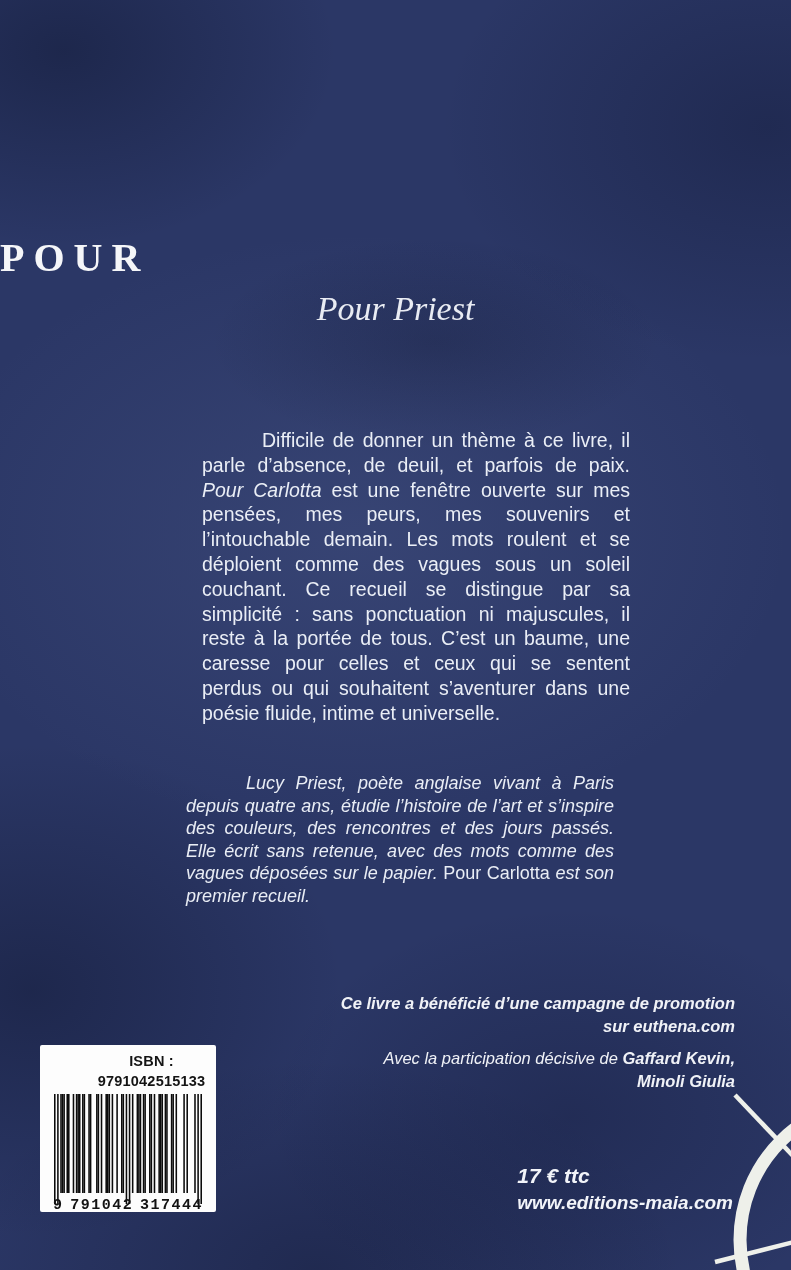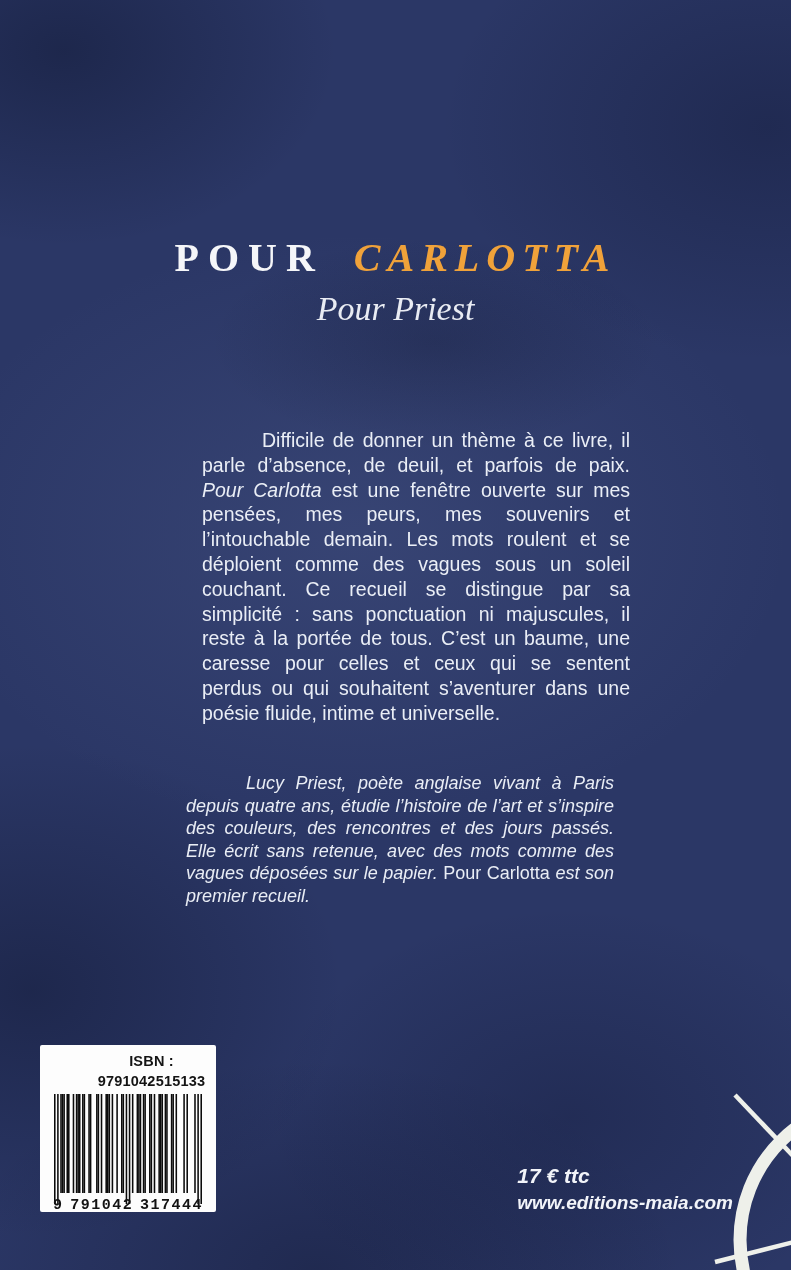--- a/index.html
+++ b/index.html
@@ -16,21 +16,21 @@
       radial-gradient(ellipse 320px 150px at 55% 27%, rgba(14,20,46,0.30), rgba(14,20,46,0) 70%),
       radial-gradient(ellipse 480px 380px at 4% 78%,  rgba(12,18,42,0.42), rgba(12,18,42,0) 65%),
       radial-gradient(ellipse 430px 300px at 72% 88%, rgba(14,20,48,0.30), rgba(14,20,48,0) 70%),
       radial-gradient(ellipse 520px 300px at 40% 100%, rgba(12,17,40,0.35), rgba(12,17,40,0) 70%);
     font-family: "Liberation Sans", sans-serif;
     color: #eef0f6;
   }
   .title-row {
     position: absolute;
     top: 236px; left: 0; right: 0;
-    display: flex; justify-content: center; align-items: baseline;
+    display: flex; align-items: baseline;
     gap: 30px;
     font-family: "Liberation Serif", serif;
     font-weight: bold;
     font-size: 40px;
     line-height: 1.1;
   }
   .t-pour { color: #f5f6f9; letter-spacing: 9px; }
   .t-carlotta { color: #f0a23a; font-style: italic; letter-spacing: 7px; }
   .author {
     position: absolute;
@@ -118,29 +118,35 @@
     right: 0; bottom: 0;
   }
 </style>
 </head>
 <body>
 
 <div class="page">
 
   <div class="title-row">
     <span class="t-pour">POUR</span>
-    <span class="t-carlotta">CARLOTTA</span>
   </div>
 
   <div class="author">Pour Priest</div>
 
   <p class="synopsis"><span>Difficile de donner un thème à ce livre, il parle d’absence, de deuil, et parfois de paix. </span><span class="em">Pour Carlotta</span><span> est une fenêtre ouverte sur mes pensées, mes peurs, mes souvenirs et l’intouchable demain. Les mots roulent et se déploient comme des vagues sous un soleil couchant. Ce recueil se distingue par sa simplicité : sans ponctuation ni majuscules, il reste à la portée de tous. C’est un baume, une caresse pour celles et ceux qui se sentent perdus ou qui souhaitent s’aventurer dans une poésie fluide, intime et universelle.</span></p>
 
   <p class="bio"><span>Lucy Priest, poète anglaise vivant à Paris depuis quatre ans, étudie l’histoire de l’art et s’inspire des couleurs, des rencontres et des jours passés. Elle écrit sans retenue, avec des mots comme des vagues déposées sur le papier. </span><span class="up">Pour Carlotta</span><span> est son premier recueil.</span></p>
 
+  <div class="promo">
+    <div class="promo-line promo-bold">Ce livre a bénéficié d’une campagne de promotion</div>
+    <div class="promo-line promo-bold">sur euthena.com</div>
+    <div class="promo-gap"></div>
+    <div class="promo-line"><span>Avec la participation décisive de </span><span class="promo-bold">Gaffard Kevin,</span></div>
+    <div class="promo-line promo-bold">Minoli Giulia</div>
+  </div>
 
   <div class="isbn-box">
     <div class="isbn-label">ISBN : 9791042515133</div>
     <svg id="barcode" class="isbn-bars" viewBox="0 0 95 40" preserveAspectRatio="none" width="148" height="110">
         <rect x="0" y="0" width="1" height="40" fill="#0b0b0b"></rect>
         <rect x="2" y="0" width="1" height="40" fill="#0b0b0b"></rect>
         <rect x="4" y="0" width="1" height="36" fill="#0b0b0b"></rect>
         <rect x="5" y="0" width="1" height="36" fill="#0b0b0b"></rect>
         <rect x="6" y="0" width="1" height="36" fill="#0b0b0b"></rect>
         <rect x="8" y="0" width="1" height="36" fill="#0b0b0b"></rect>

